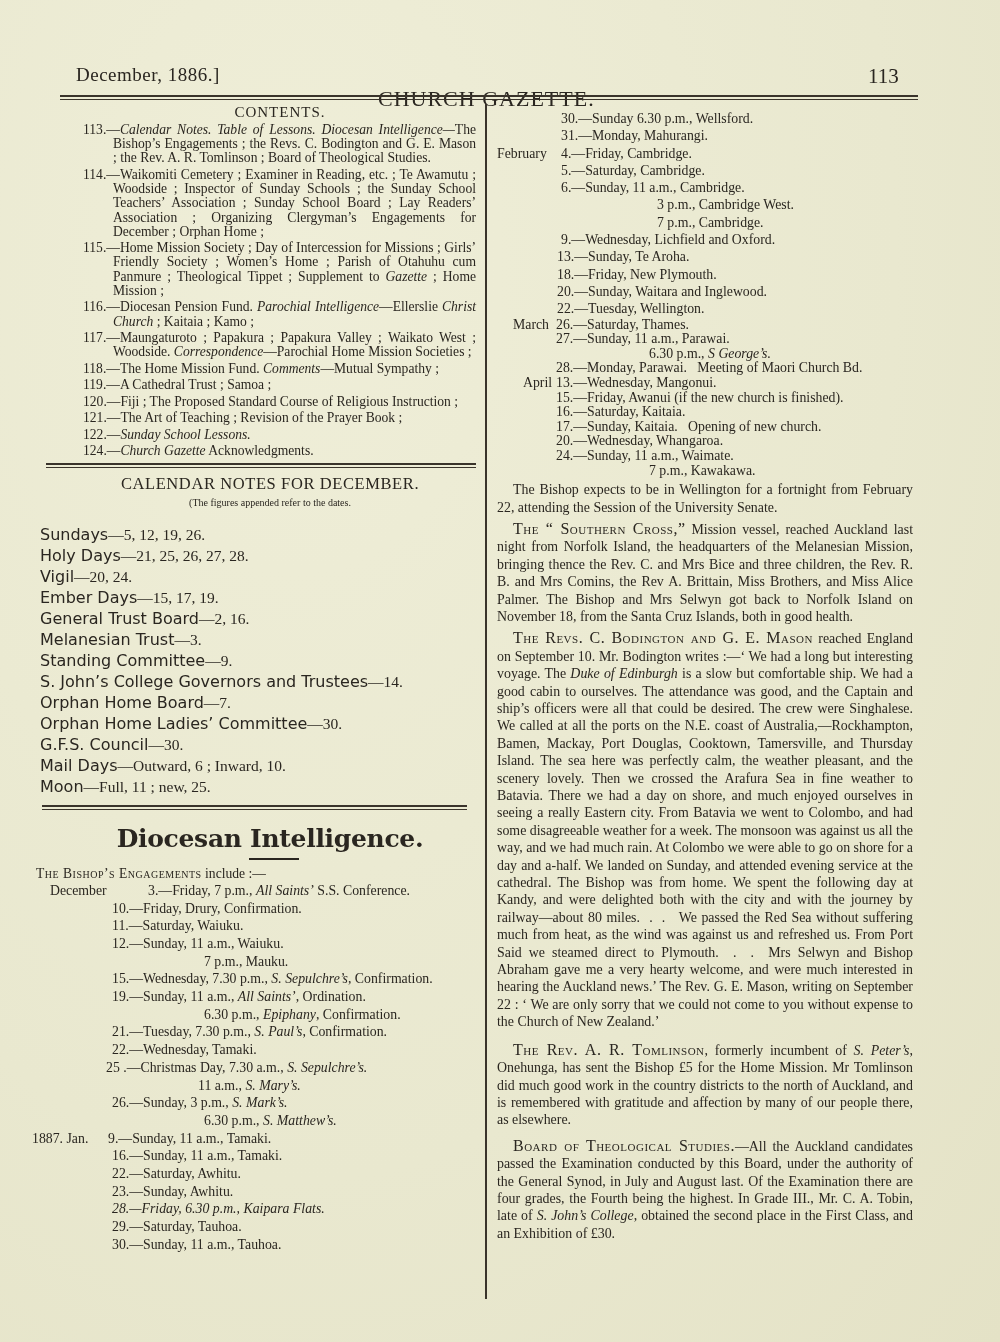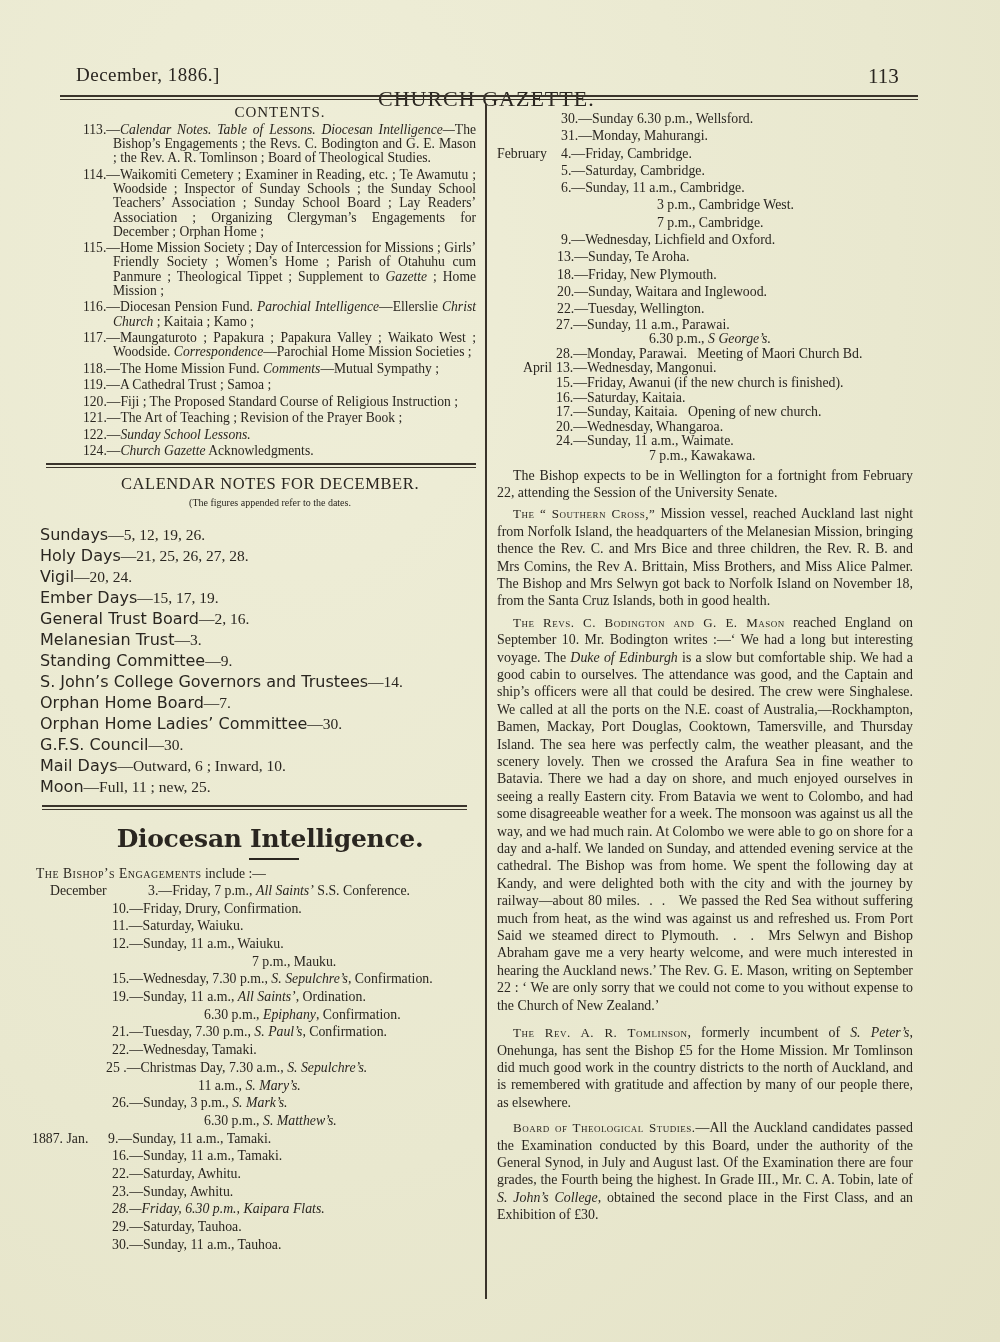--- a/index.html
+++ b/index.html
@@ -46,21 +46,21 @@
   .eng-row .txt { position: absolute; left: 112px; }
 
   
   .rcol { position: absolute; left: 497px; top: 110px; width: 415px; }
   .r-row { font-family: "Liberation Serif", serif; font-size: 13.8px; line-height: 17.3px; height: 17.3px; position: relative; white-space: nowrap; }
   .r-row .pre { position: absolute; left: 0; }
   .r-row .txt { position: absolute; left: 58px; }
   .r-row.tight { line-height: 14.6px; height: 14.6px; }
 
   .para { font-family: "Liberation Serif", serif; font-size: 13.9px; line-height: 17.4px; text-align: justify; text-indent: 16px; width: 416px; margin-bottom: 4px; }
-  .para .sc-small { font-size: 13px; }
+  .para .sc-small { font-size: 16px; }
 </style>
 </head>
 <body>
 
 <div class="page">
 
   <div class="hdr">
     <div class="hdr-date">December, 1886.]</div>
     <div class="hdr-title">CHURCH GAZETTE.</div>
     <div class="hdr-page">113</div>
@@ -120,21 +120,21 @@
         <div class="eng-row">
           <span class="txt" style="left: 72px;">10.—Friday, Drury, Confirmation.</span>
         </div>
         <div class="eng-row">
           <span class="txt" style="left: 72px;">11.—Saturday, Waiuku.</span>
         </div>
         <div class="eng-row">
           <span class="txt" style="left: 72px;">12.—Sunday, 11 a.m., Waiuku.</span>
         </div>
         <div class="eng-row">
-          <span class="txt" style="left: 164px; margin-left: 48px;">7 p.m., Mauku.</span>
+          <span class="txt" style="left: 164px;">7 p.m., Mauku.</span>
         </div>
         <div class="eng-row">
           <span class="txt" style="left: 72px;">15.—Wednesday, 7.30 p.m., <i>S. Sepulchre’s</i>, Confirmation.</span>
         </div>
         <div class="eng-row">
           <span class="txt" style="left: 72px;">19.—Sunday, 11 a.m., <i>All Saints’</i>, Ordination.</span>
         </div>
         <div class="eng-row">
           <span class="txt" style="left: 164px;">6.30 p.m., <i>Epiphany</i>, Confirmation.</span>
         </div>
@@ -212,20 +212,24 @@
           <span class="txt" style="left: 60px;">13.—Sunday, Te Aroha.</span>
         </div>
         <div class="r-row">
           <span class="txt" style="left: 60px;">18.—Friday, New Plymouth.</span>
         </div>
         <div class="r-row">
           <span class="txt" style="left: 60px;">20.—Sunday, Waitara and Inglewood.</span>
         </div>
         <div class="r-row">
           <span class="txt" style="left: 60px;">22.—Tuesday, Wellington.</span>
+        </div>
+        <div class="r-row tight">
+          <span class="pre" style="left: 16px;">March</span>
+          <span class="txt" style="left: 59px;">26.—Saturday, Thames.</span>
         </div>
         <div class="r-row tight">
           <span class="txt" style="left: 59px;">27.—Sunday, 11 a.m., Parawai.</span>
         </div>
         <div class="r-row tight">
           <span class="txt" style="left: 152px;">6.30 p.m., <i>S George’s.</i></span>
         </div>
         <div class="r-row tight">
           <span class="txt" style="left: 59px;">28.—Monday, Parawai. &nbsp; Meeting of Maori Church Bd.</span>
         </div>

